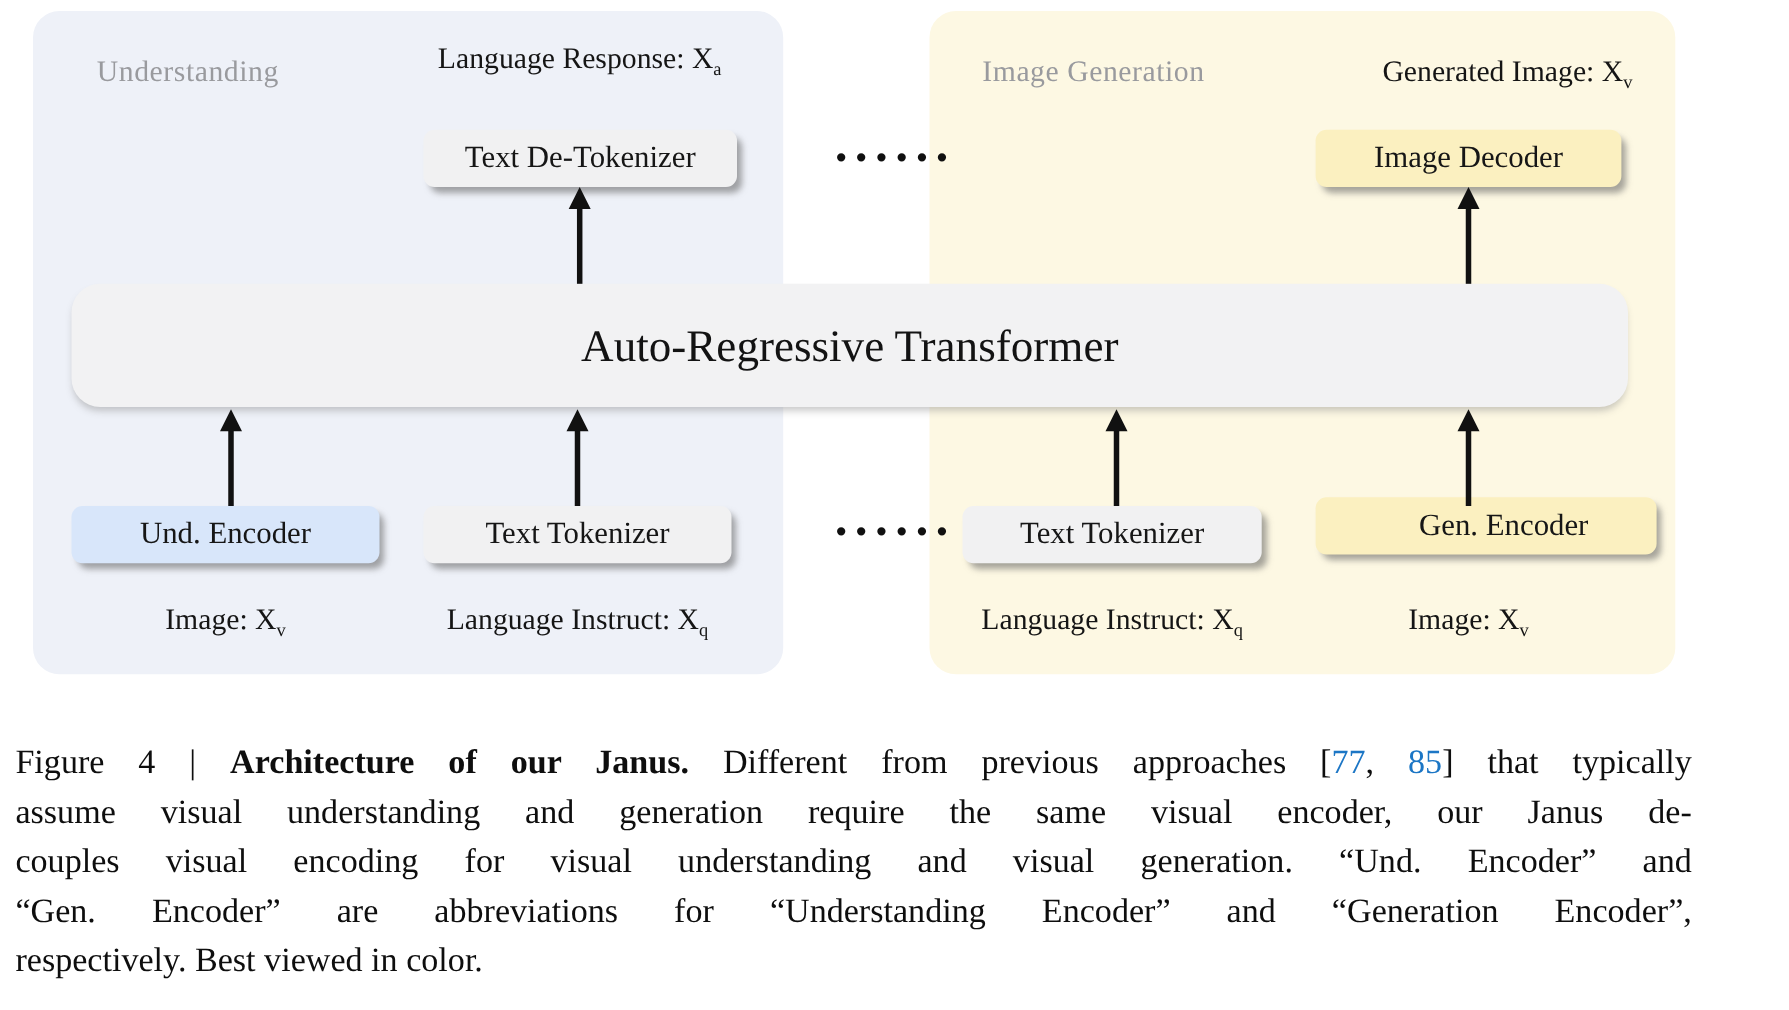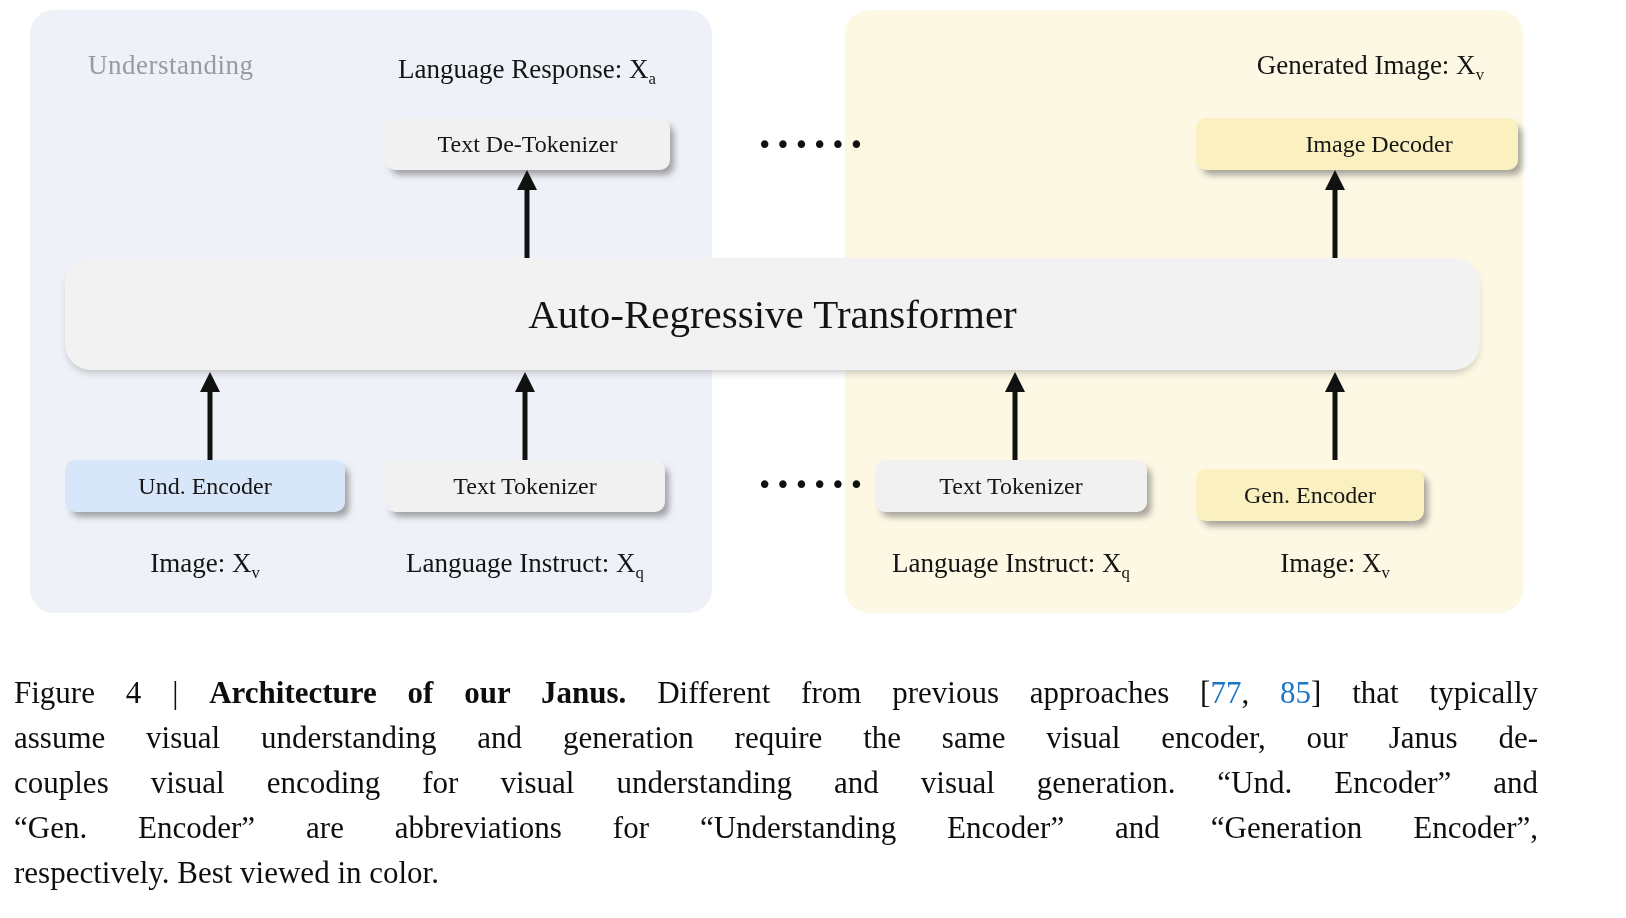--- a/index.html
+++ b/index.html
@@ -12,39 +12,39 @@
   .panel-right{left:845px;width:678px;background:#fdf8e3;}
 
   
   .hdr{position:absolute;top:50px;font-size:27px;color:#999a9e;letter-spacing:.5px;}
   .hdr-und{left:88px;}
   .hdr-gen{left:893px;}
 
   
   .io-label{position:absolute;font-size:27px;color:#151515;text-align:center;white-space:nowrap;}
   .io-label sub{font-size:.62em;line-height:0;}
-  .lbl-response{left:377px;width:300px;top:54px;}
+  .lbl-response{left:377px;width:300px;top:38px;}
   .lbl-genimage{left:1186px;width:298px;top:50px;text-align:right;}
   .lbl-image-l{left:65px;width:280px;top:548px;}
   .lbl-instr-l{left:370px;width:310px;top:548px;}
   .lbl-instr-r{left:860px;width:302px;top:548px;}
   .lbl-image-r{left:1196px;width:278px;top:548px;}
 
   
   .box{position:absolute;height:52px;border-radius:10px;display:flex;align-items:center;justify-content:center;
-       font-size:24px;color:#161616;box-shadow:5px 6px 6px -1px rgba(95,95,95,.55);white-space:nowrap;}
+       font-size:28px;color:#161616;box-shadow:5px 6px 6px -1px rgba(95,95,95,.55);white-space:nowrap;}
   .box-gray{background:#f1f1f2;}
   .box-blue{background:#d8e6fa;}
   .box-yellow{background:#fbf0c0;}
   .b-detok{left:385px;top:118px;width:285px;}
-  .b-imgdec{left:1196px;top:118px;width:278px;padding-left:44px;}
+  .b-imgdec{left:1196px;top:118px;width:278px;}
   .b-undenc{left:65px;top:460px;width:280px;}
   .b-tok-l{left:385px;top:460px;width:280px;}
   .b-tok-r{left:875px;top:460px;width:272px;}
-  .b-genenc{left:1196px;top:469px;width:228px;}
+  .b-genenc{left:1196px;top:452px;width:278px;padding-left:32px;}
 
   .transformer{position:absolute;left:65px;top:258px;width:1415px;height:112px;background:#f2f2f3;
        border-radius:26px;display:flex;align-items:center;justify-content:center;font-size:41px;color:#131313;
        box-shadow:0 5px 7px -2px rgba(140,140,140,.45);}
 
   
   .dots{position:absolute;font-family:"DejaVu Sans","Liberation Sans",sans-serif;font-size:26px;
         letter-spacing:3px;color:#101010;line-height:26px;}
   .dots-top{left:757px;top:132px;}
   .dots-bottom{left:757px;top:472px;}
@@ -61,20 +61,21 @@
 </style>
 </head>
 <body>
 
 <div class="stage">
 
   <div class="panel panel-left"></div>
   <div class="panel panel-right"></div>
 
   <div class="hdr hdr-und">Understanding</div>
+  <div class="hdr hdr-gen">Image Generation</div>
 
   <div class="io-label lbl-response"><span>Language Response: X</span><sub>a</sub></div>
   <div class="io-label lbl-genimage"><span>Generated Image: X</span><sub>v</sub></div>
 
   <div class="box box-gray b-detok">Text De-Tokenizer</div>
   <div class="box box-yellow b-imgdec">Image Decoder</div>
 
   <div class="dots dots-top">••••••</div>
   <div class="dots dots-bottom">••••••</div>
 

